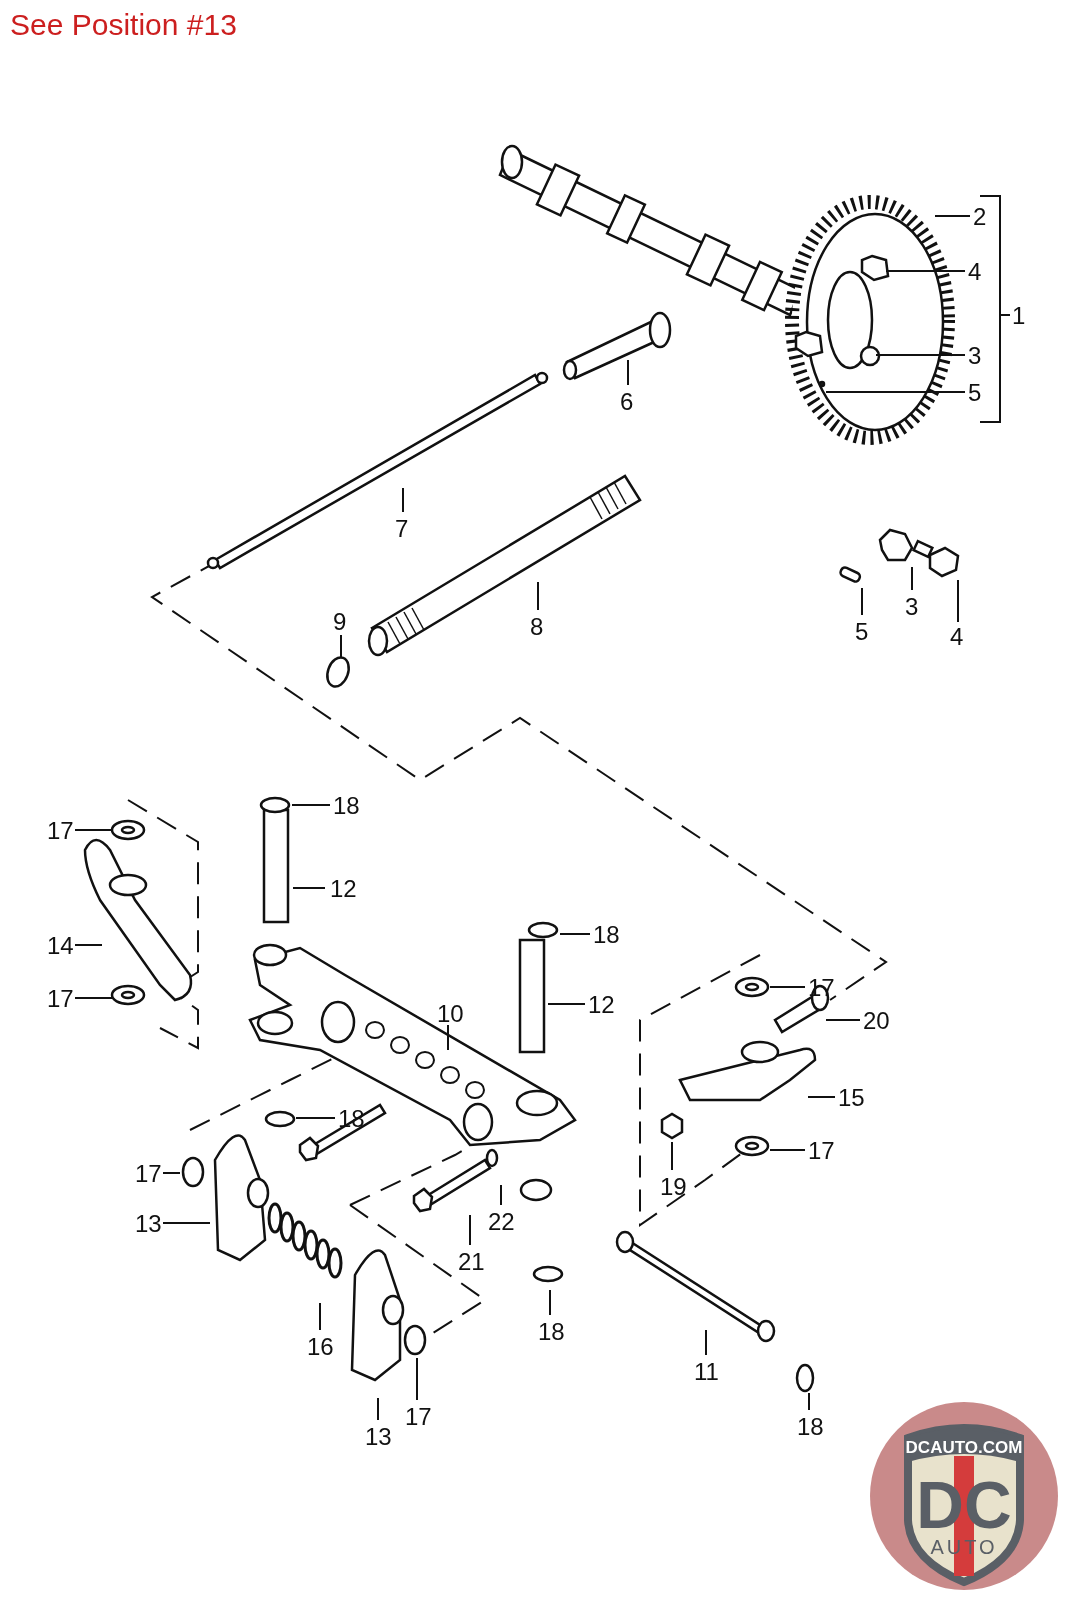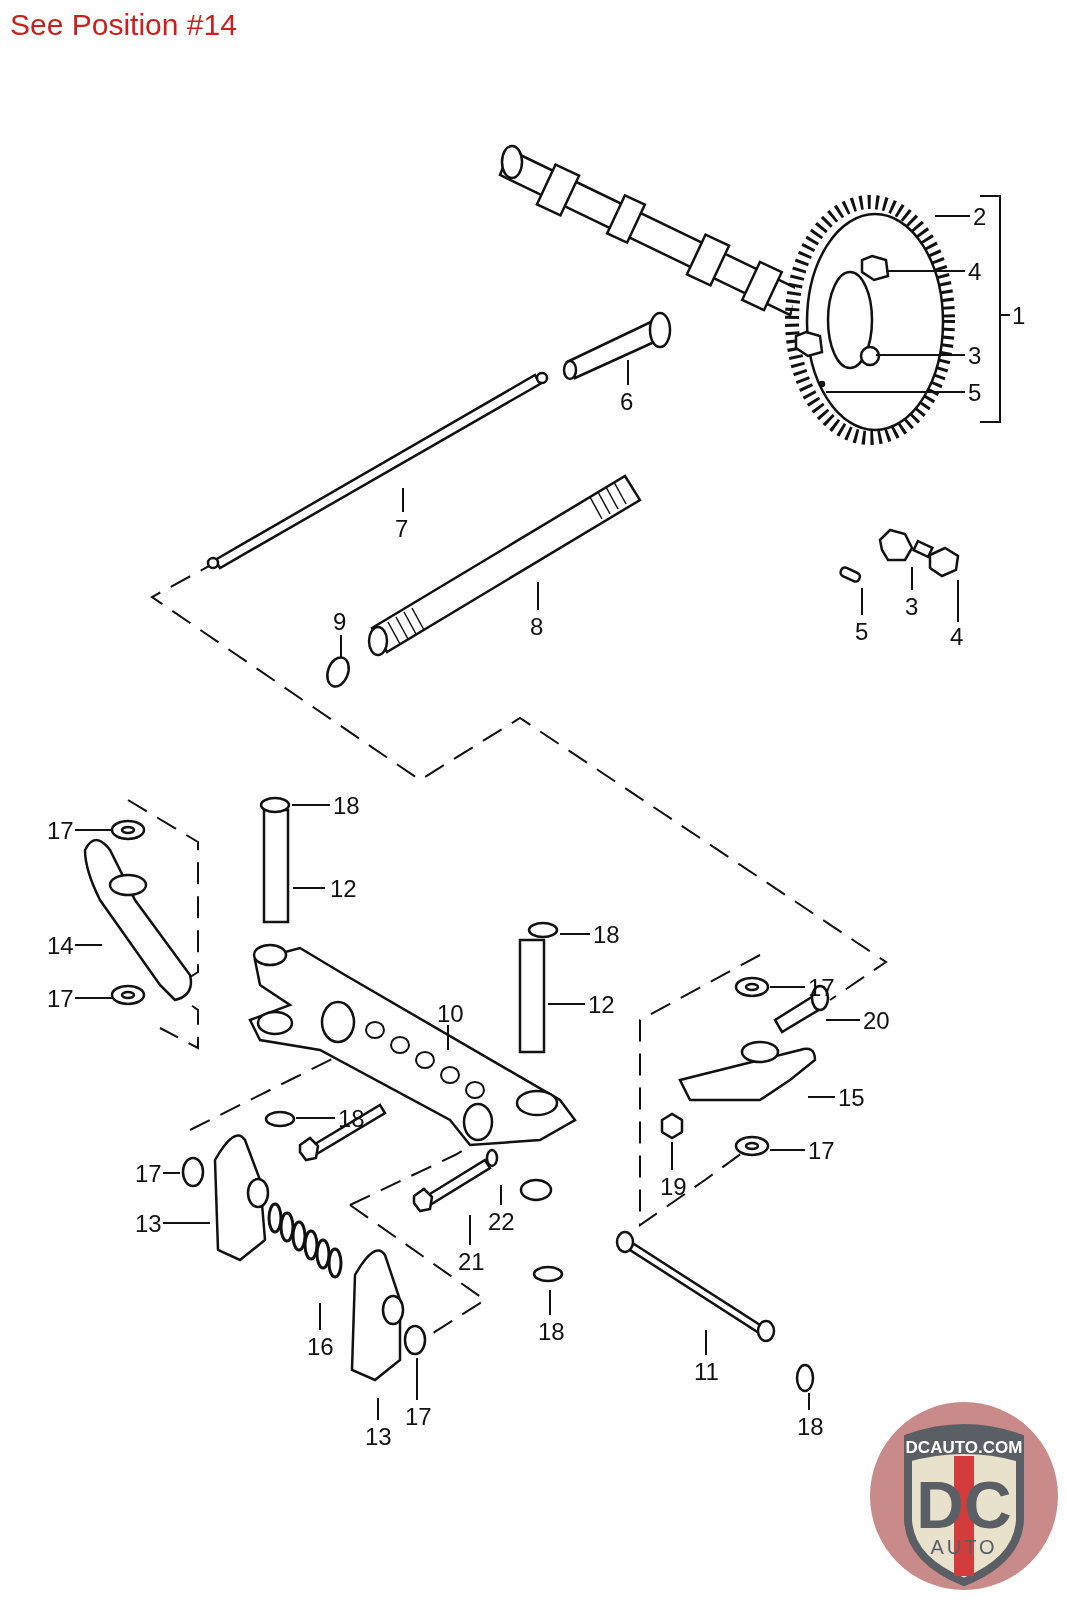--- a/index.html
+++ b/index.html
@@ -11,21 +11,21 @@
   .lbl { font-family: "Liberation Sans", sans-serif; font-size: 24px; fill: #111; }
   .ln { stroke: #111; stroke-width: 2; fill: none; }
   .dash { stroke: #111; stroke-width: 2; fill: none; stroke-dasharray: 22 12; }
   .part { stroke: #111; stroke-width: 2.5; fill: #fff; }
   .partk { stroke: #111; stroke-width: 2.5; fill: #222; }
   #logo { position: absolute; left: 868px; top: 1400px; width: 192px; height: 192px; }
 </style>
 </head>
 <body>
 
-<div id="note">See Position #14</div>
+<div id="note">See Position #13</div>
 
 <svg id="diagram" width="1067" height="1600" viewBox="0 0 1067 1600">
 
   <g>
     <polyline class="dash" points="220,560 152,597 420,780 520,718 886,962 830,1000"></polyline>
     <polyline class="dash" points="128,800 198,842 198,972 170,990 198,1010 198,1048 160,1028"></polyline>
     <polyline class="dash" points="760,955 640,1020 640,1225 705,1180 760,1140"></polyline>
     <polyline class="dash" points="350,1205 455,1155 560,1095"></polyline>
     <polyline class="dash" points="350,1205 485,1300 430,1335"></polyline>
     <polyline class="dash" points="190,1130 290,1080 370,1040"></polyline>

